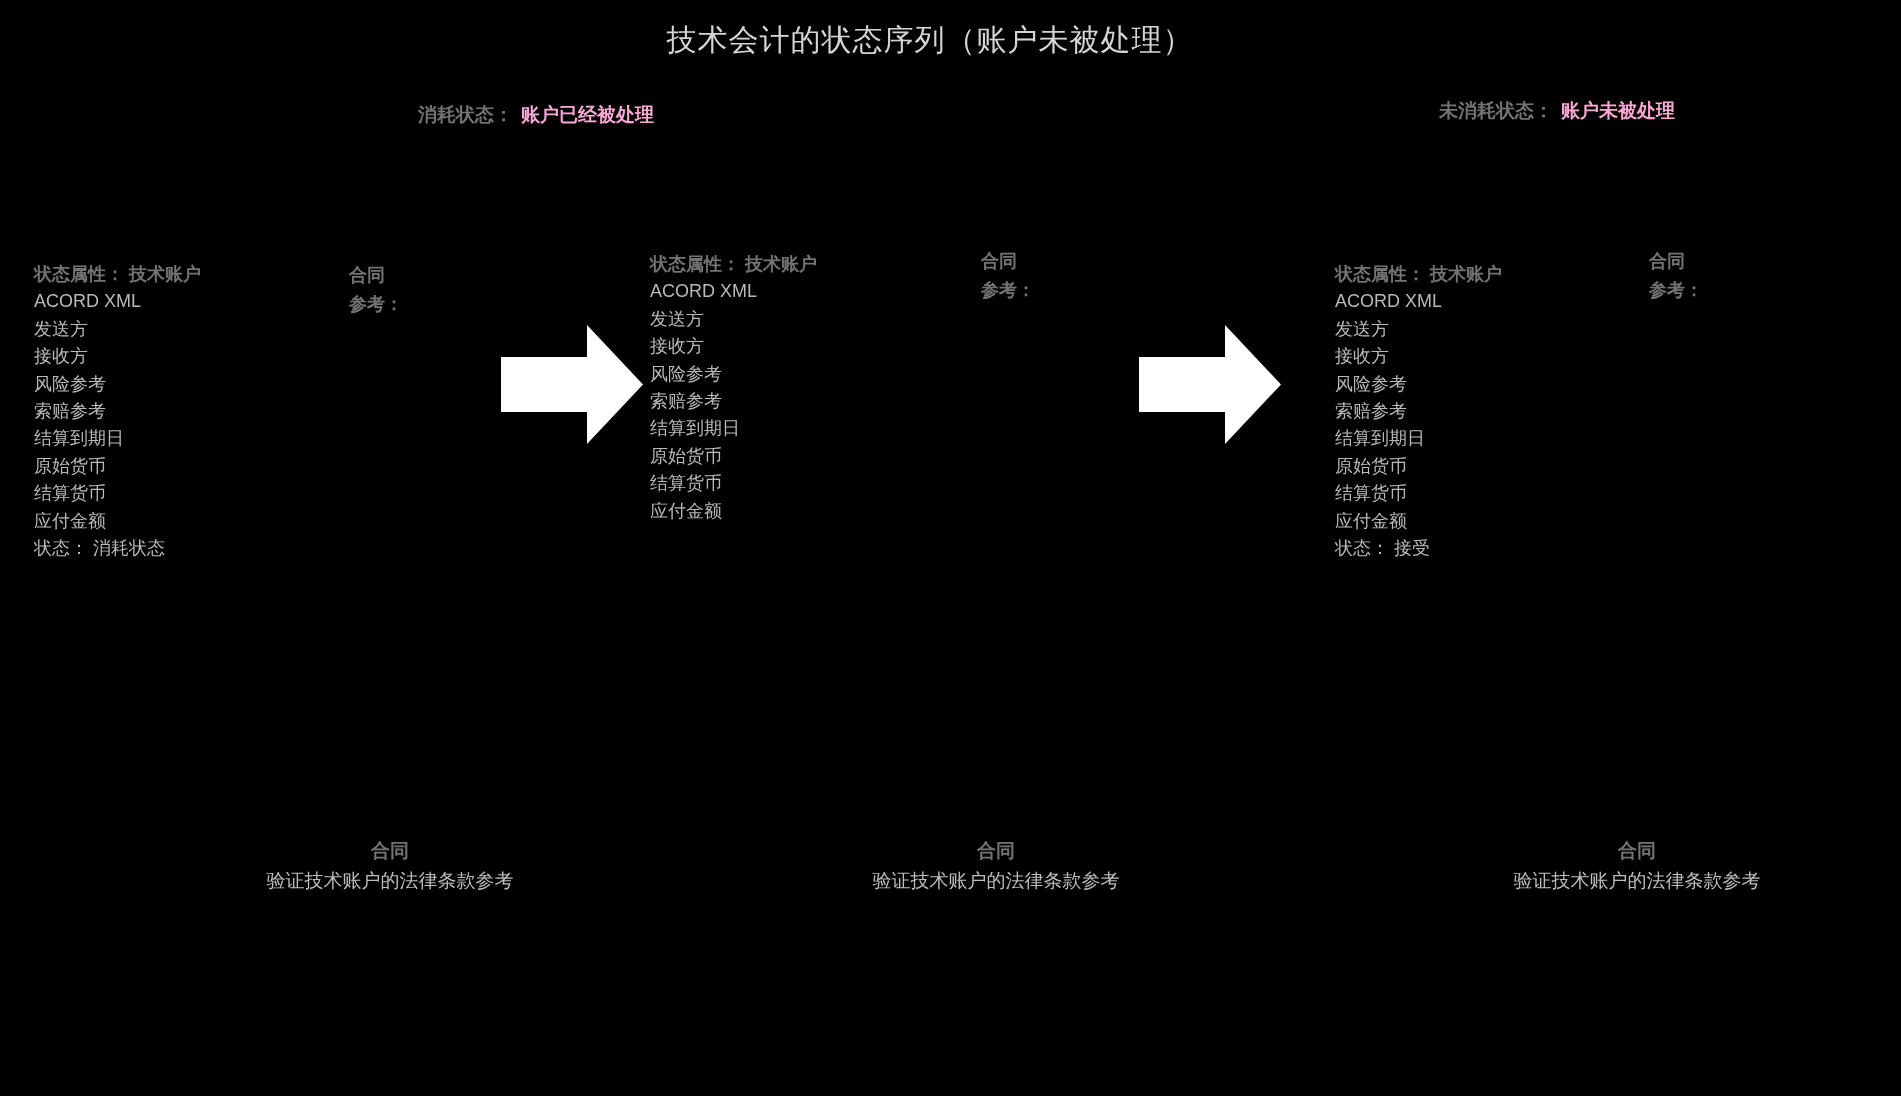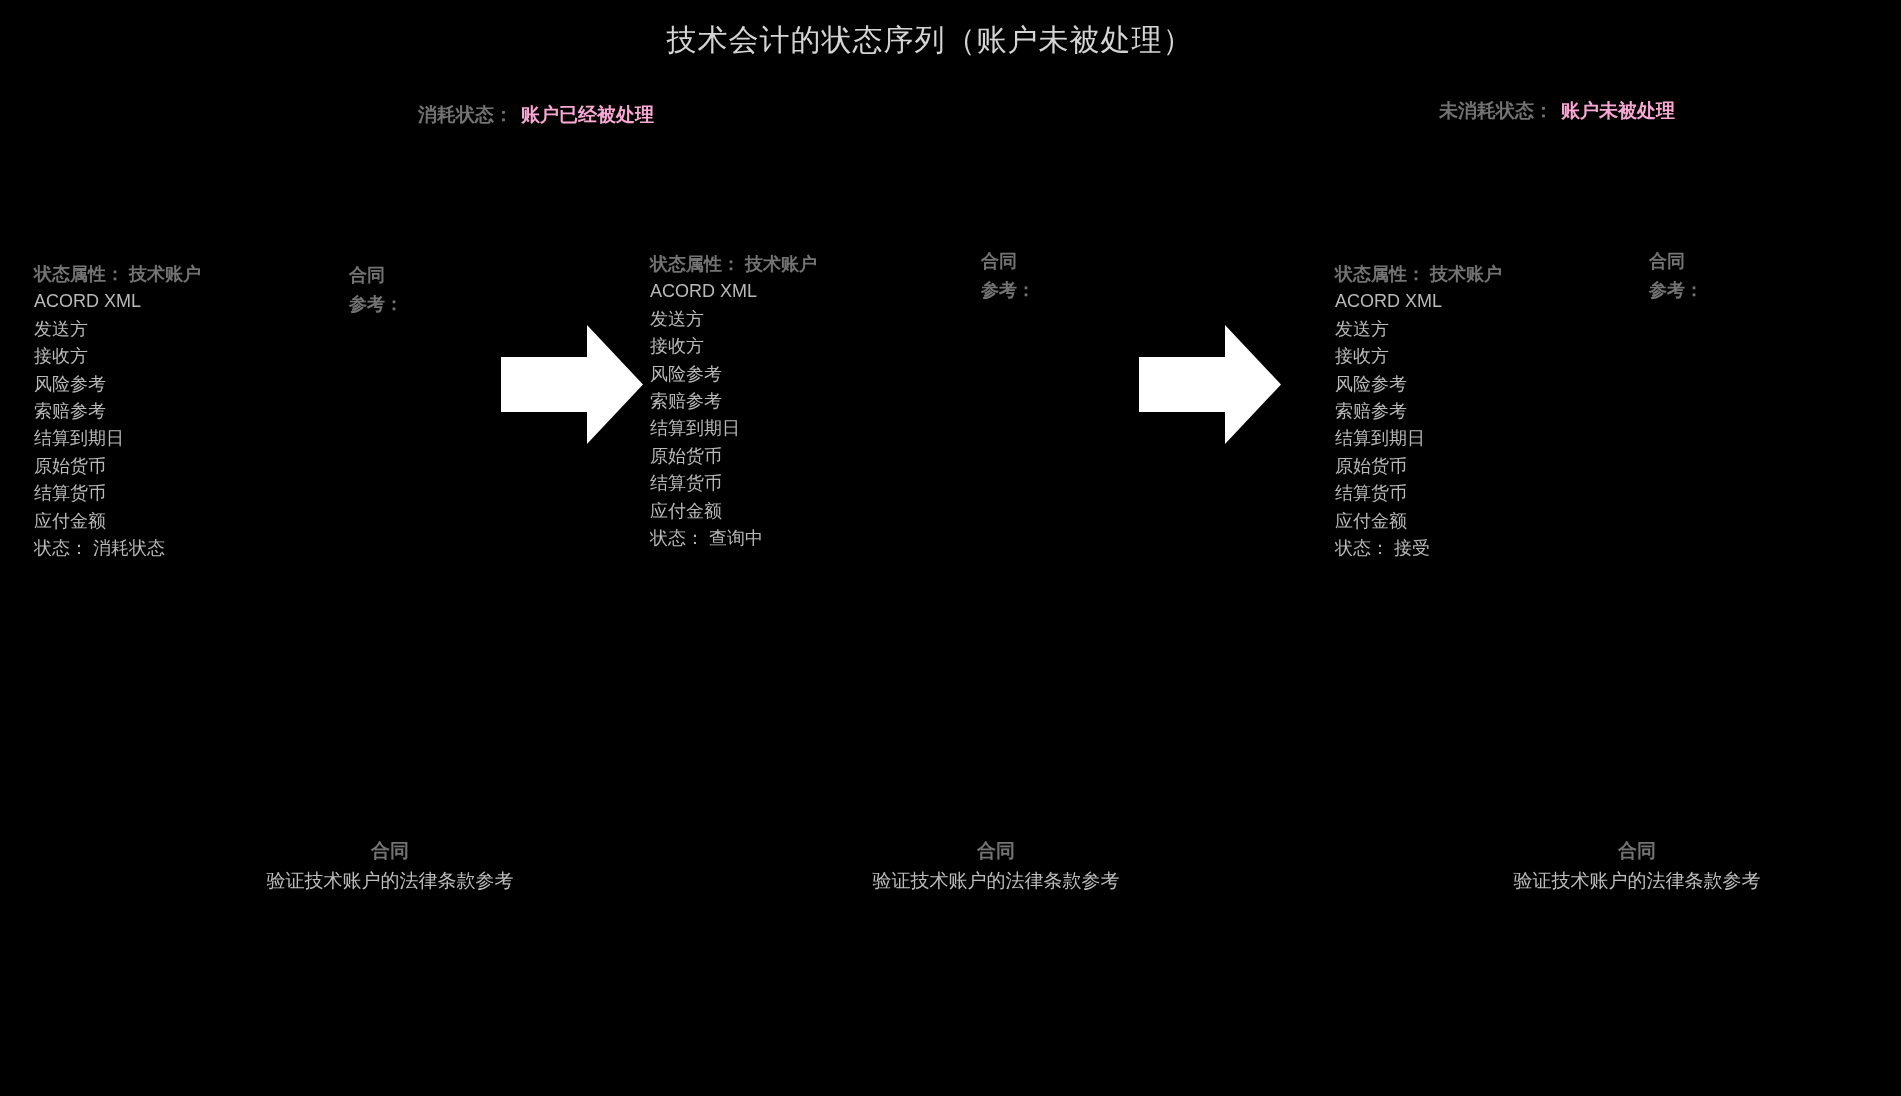--- a/index.html
+++ b/index.html
@@ -113,24 +113,20 @@
     </div>
     <div class="line">ACORD XML</div>
     <div class="line">发送方</div>
     <div class="line">接收方</div>
     <div class="line">风险参考</div>
     <div class="line">索赔参考</div>
     <div class="line">结算到期日</div>
     <div class="line">原始货币</div>
     <div class="line">结算货币</div>
     <div class="line">应付金额</div>
-    <div class="line">
-      <span>状态：</span>
-      <span>查询中</span>
-    </div>
   </div>
   <div class="contract-ref b" style="left:981px; top:247px;">
     <div>合同</div>
     <div>参考：</div>
   </div>
 
   <svg class="arrow" style="left:1139px; top:325px;" width="142" height="119" viewBox="0 0 142 119">
     <polygon points="0,32 86,32 86,0 142,59.5 86,119 86,87 0,87" fill="#ffffff"></polygon>
   </svg>
 

